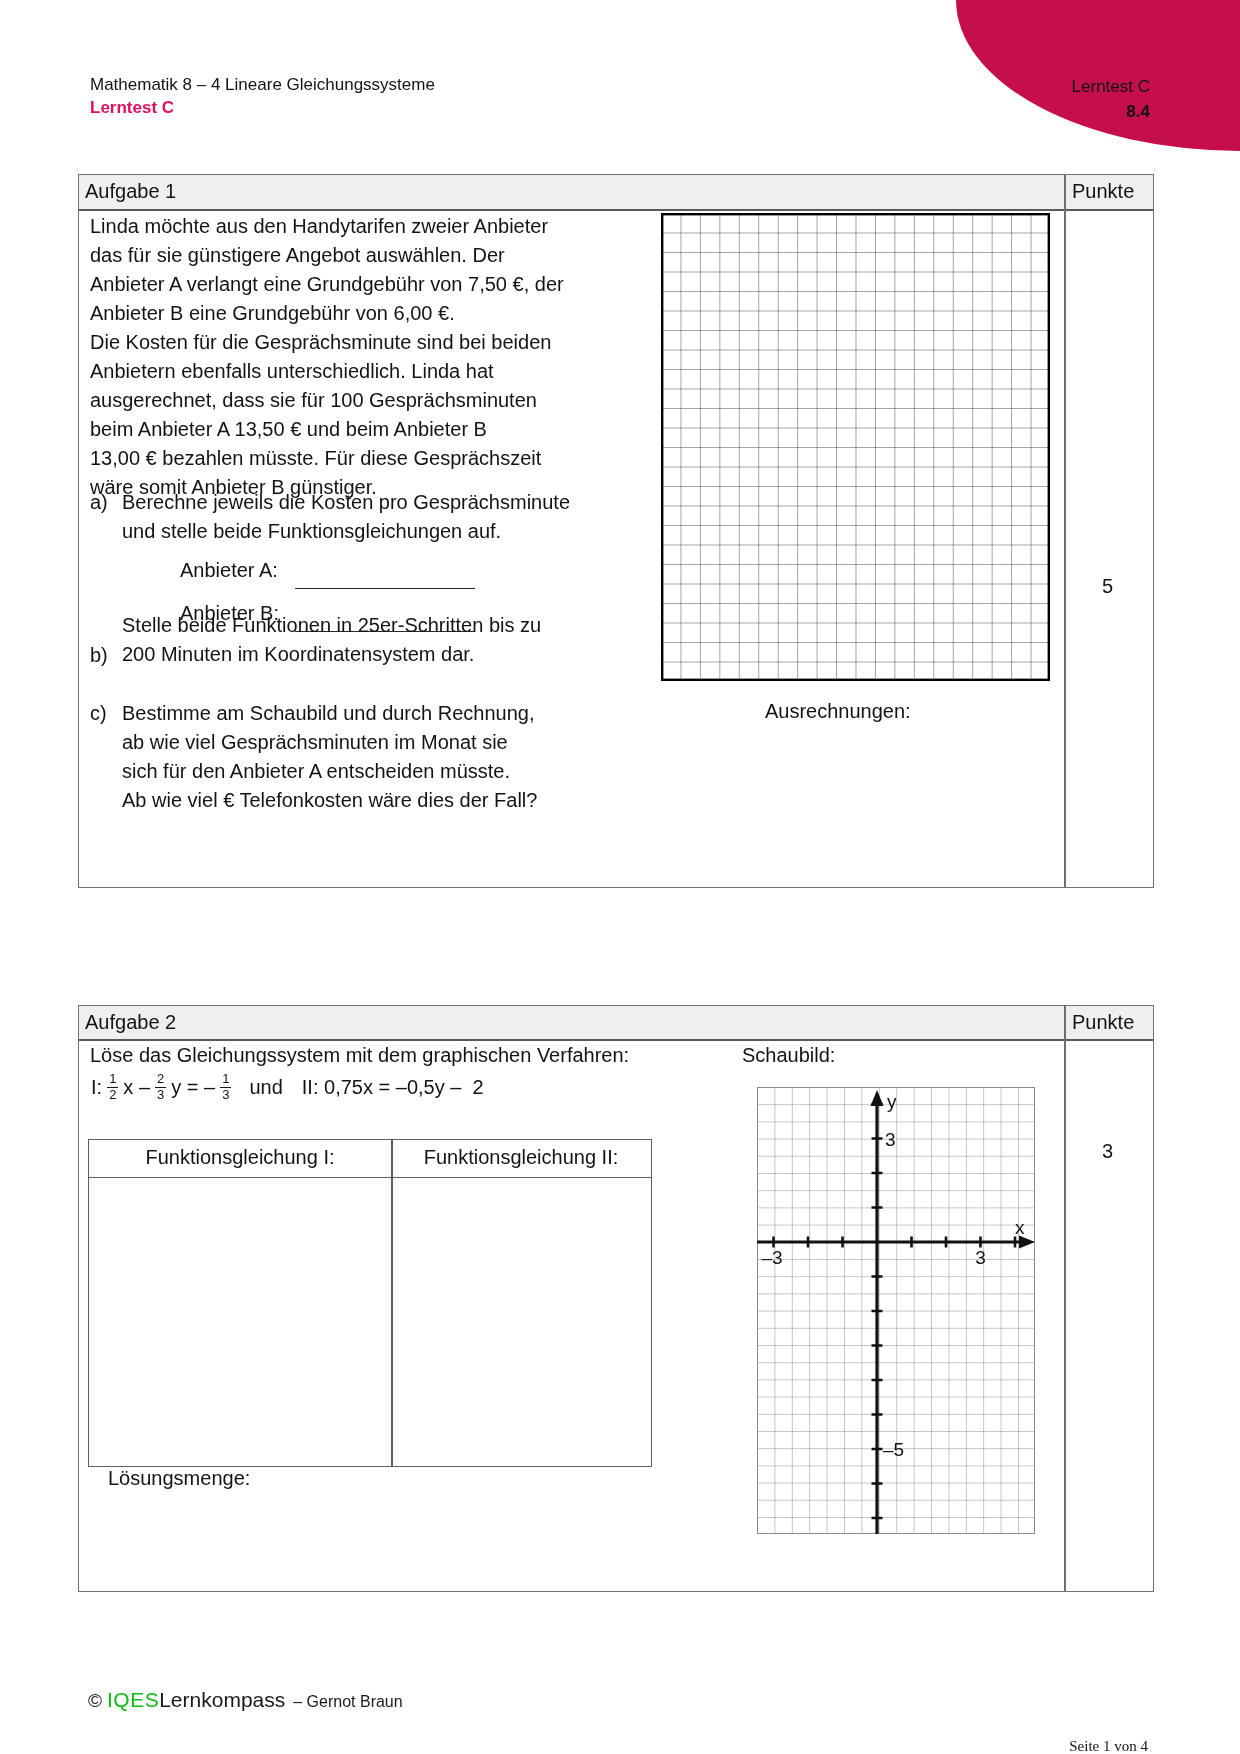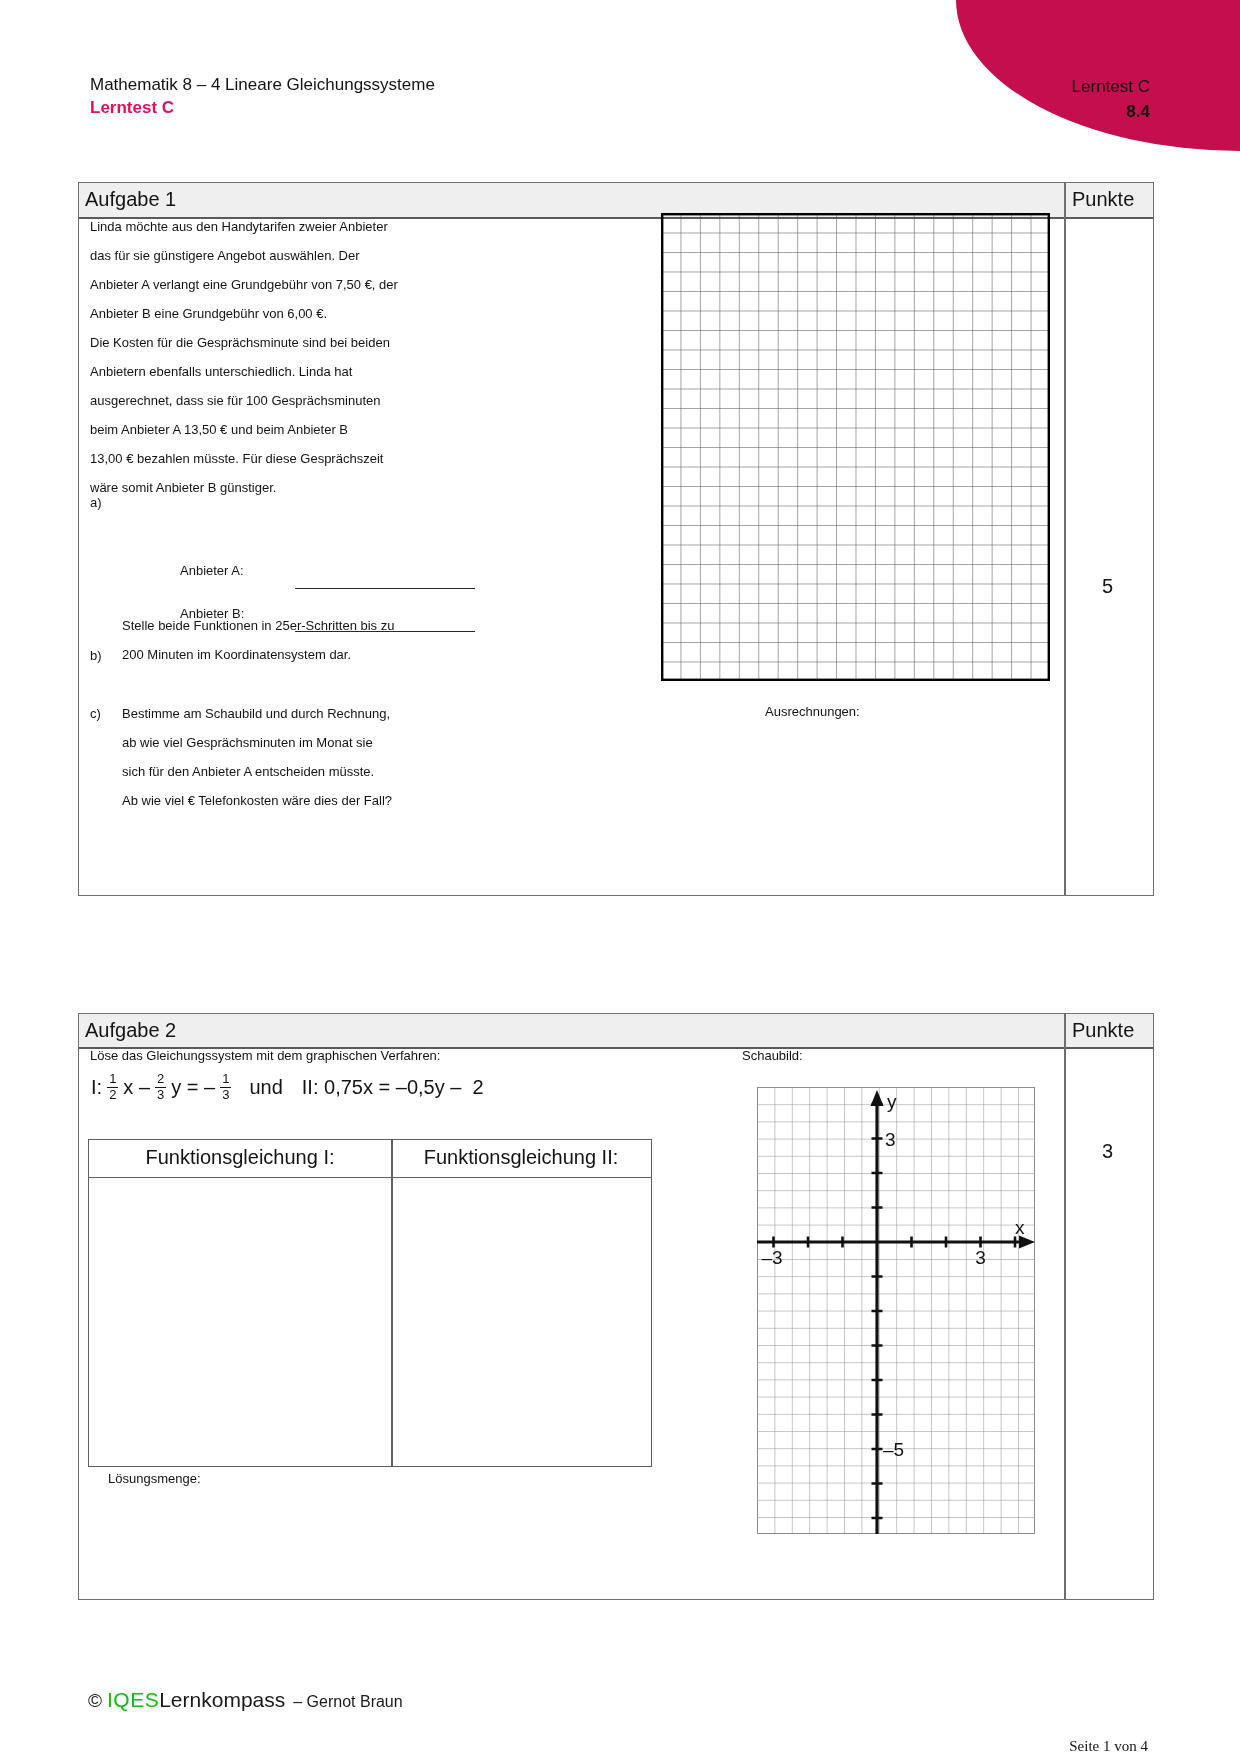--- a/index.html
+++ b/index.html
@@ -1,30 +1,30 @@
 <!DOCTYPE html>
 <html><head>
 <meta charset="utf-8">
 <style>
   html,body{margin:0;padding:0;background:#fff;}
   #page{position:relative;width:1240px;height:1754px;background:#ffffff;overflow:hidden;
         font-family:"Liberation Sans",sans-serif;color:#141414;}
   .abs{position:absolute;}
-  .t20{font-size:13px;line-height:29px;white-space:pre-line;}
+  .t20{font-size:20px;line-height:29px;white-space:pre-line;}
   .t17{font-size:17px;line-height:22px;}
   .bold{font-weight:bold;}
   .accent{color:#DD1160;}
 
   
   #corner-blob{left:956px;top:0;width:284px;height:151px;background:#C40E4D;
                border-radius:0 0 0 100% / 0 0 0 100%;}
   #corner-blob .line{position:absolute;right:90px;text-align:right;color:#101010;}
 
   
-  .task-table{border:1.5px solid #6F6F6F;margin-top:8px;}
+  .task-table{border:1.5px solid #6F6F6F;}
   #table1{left:78px;top:174px;width:1074px;height:712px;}
   #table2{left:78px;top:1005px;width:1074px;height:585px;}
   .task-header{position:absolute;left:0;top:0;right:0;height:36px;background:#EFEFEF;
                border-bottom:2px solid #5A5A5A;box-sizing:border-box;}
   .task-title{position:absolute;left:6px;top:5px;font-size:20px;}
   .points-title{position:absolute;left:993px;top:5px;font-size:20px;}
   .points-divider{position:absolute;left:985px;top:0;bottom:0;width:1.5px;background:#6F6F6F;}
   .points-value{left:1063px;width:89px;text-align:center;font-size:20px;}
 
   
@@ -92,20 +92,22 @@
 Anbieter A verlangt eine Grundgebühr von 7,50 €, der
 Anbieter B eine Grundgebühr von 6,00 €.
 Die Kosten für die Gesprächsminute sind bei beiden
 Anbietern ebenfalls unterschiedlich. Linda hat
 ausgerechnet, dass sie für 100 Gesprächsminuten
 beim Anbieter A 13,50 € und beim Anbieter B
 13,00 € bezahlen müsste. Für diese Gesprächszeit
 wäre somit Anbieter B günstiger.</div>
 
   <div class="abs t20 item-label" id="t1-a-label">a)</div>
+  <div class="abs t20" id="t1-a-text">Berechne jeweils die Kosten pro Gesprächsminute
+und stelle beide Funktionsgleichungen auf.</div>
 
   <div class="abs t20" id="t1-anbieter-a">Anbieter A:</div>
   <div class="abs" id="t1-line-a"></div>
   <div class="abs t20" id="t1-anbieter-b">Anbieter B:</div>
   <div class="abs" id="t1-line-b"></div>
 
   <div class="abs t20 item-label" id="t1-b-label">b)</div>
   <div class="abs t20" id="t1-b-text">Stelle beide Funktionen in 25er-Schritten bis zu
 200 Minuten im Koordinatensystem dar.</div>
 

